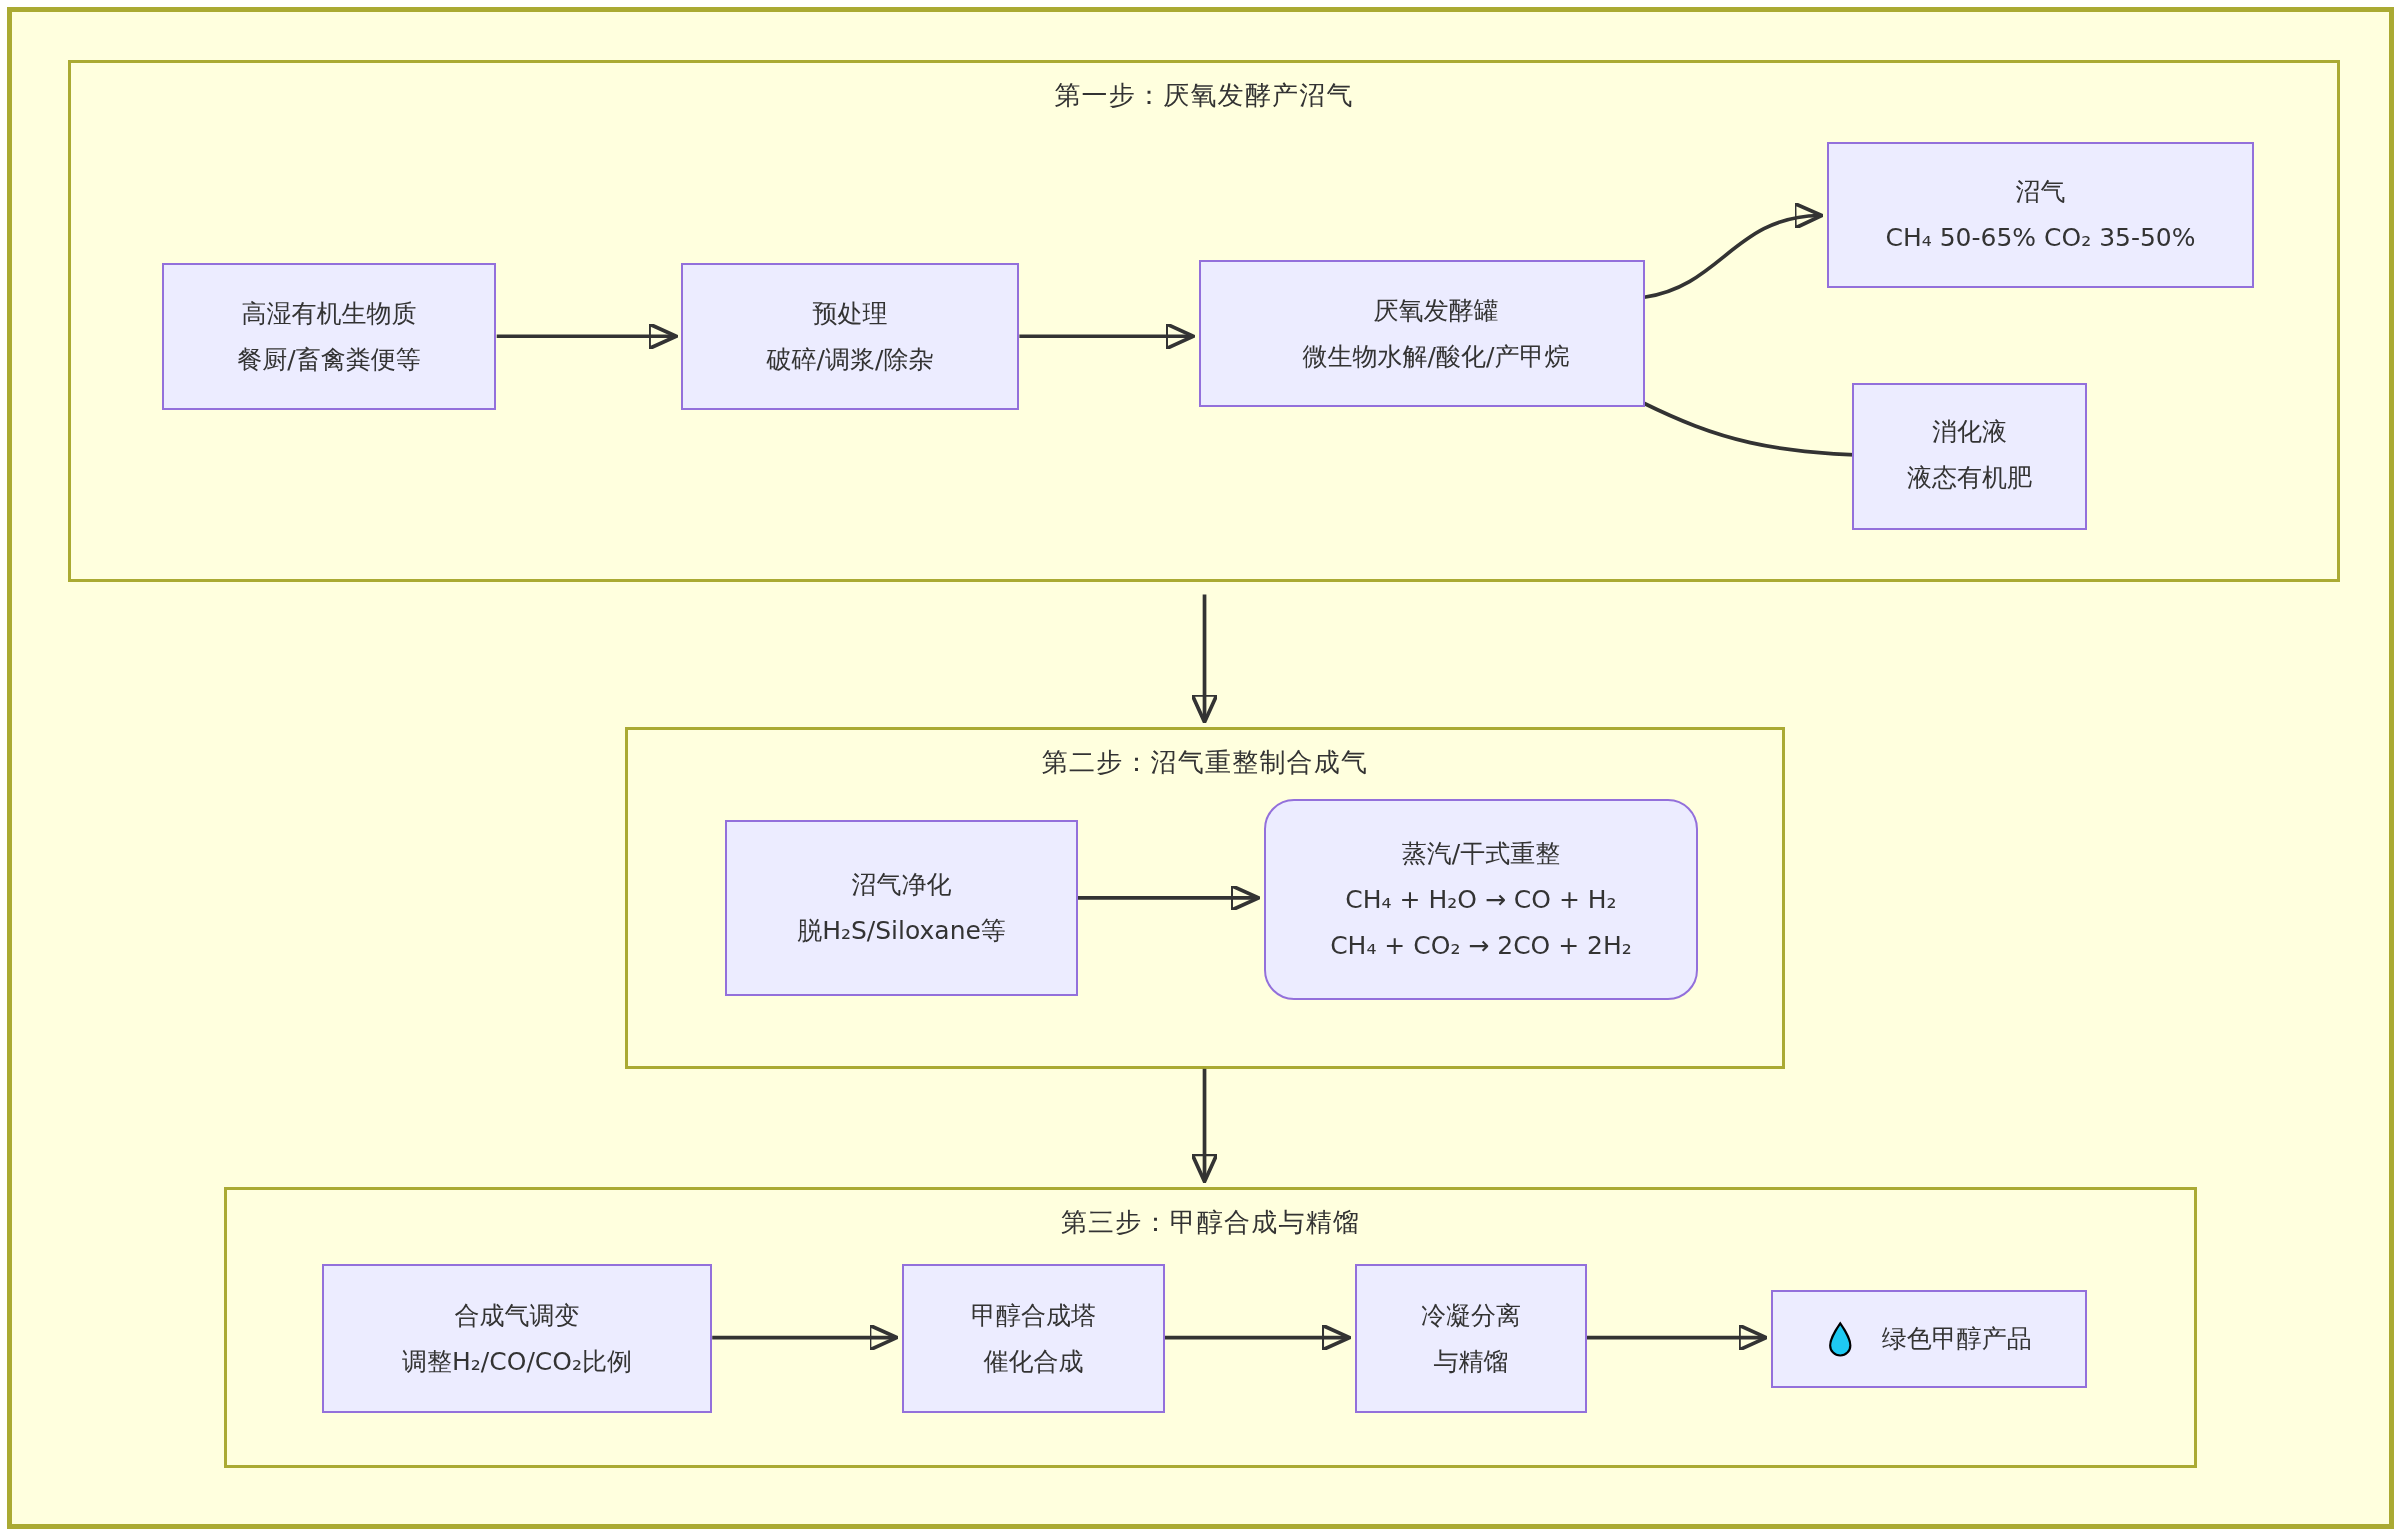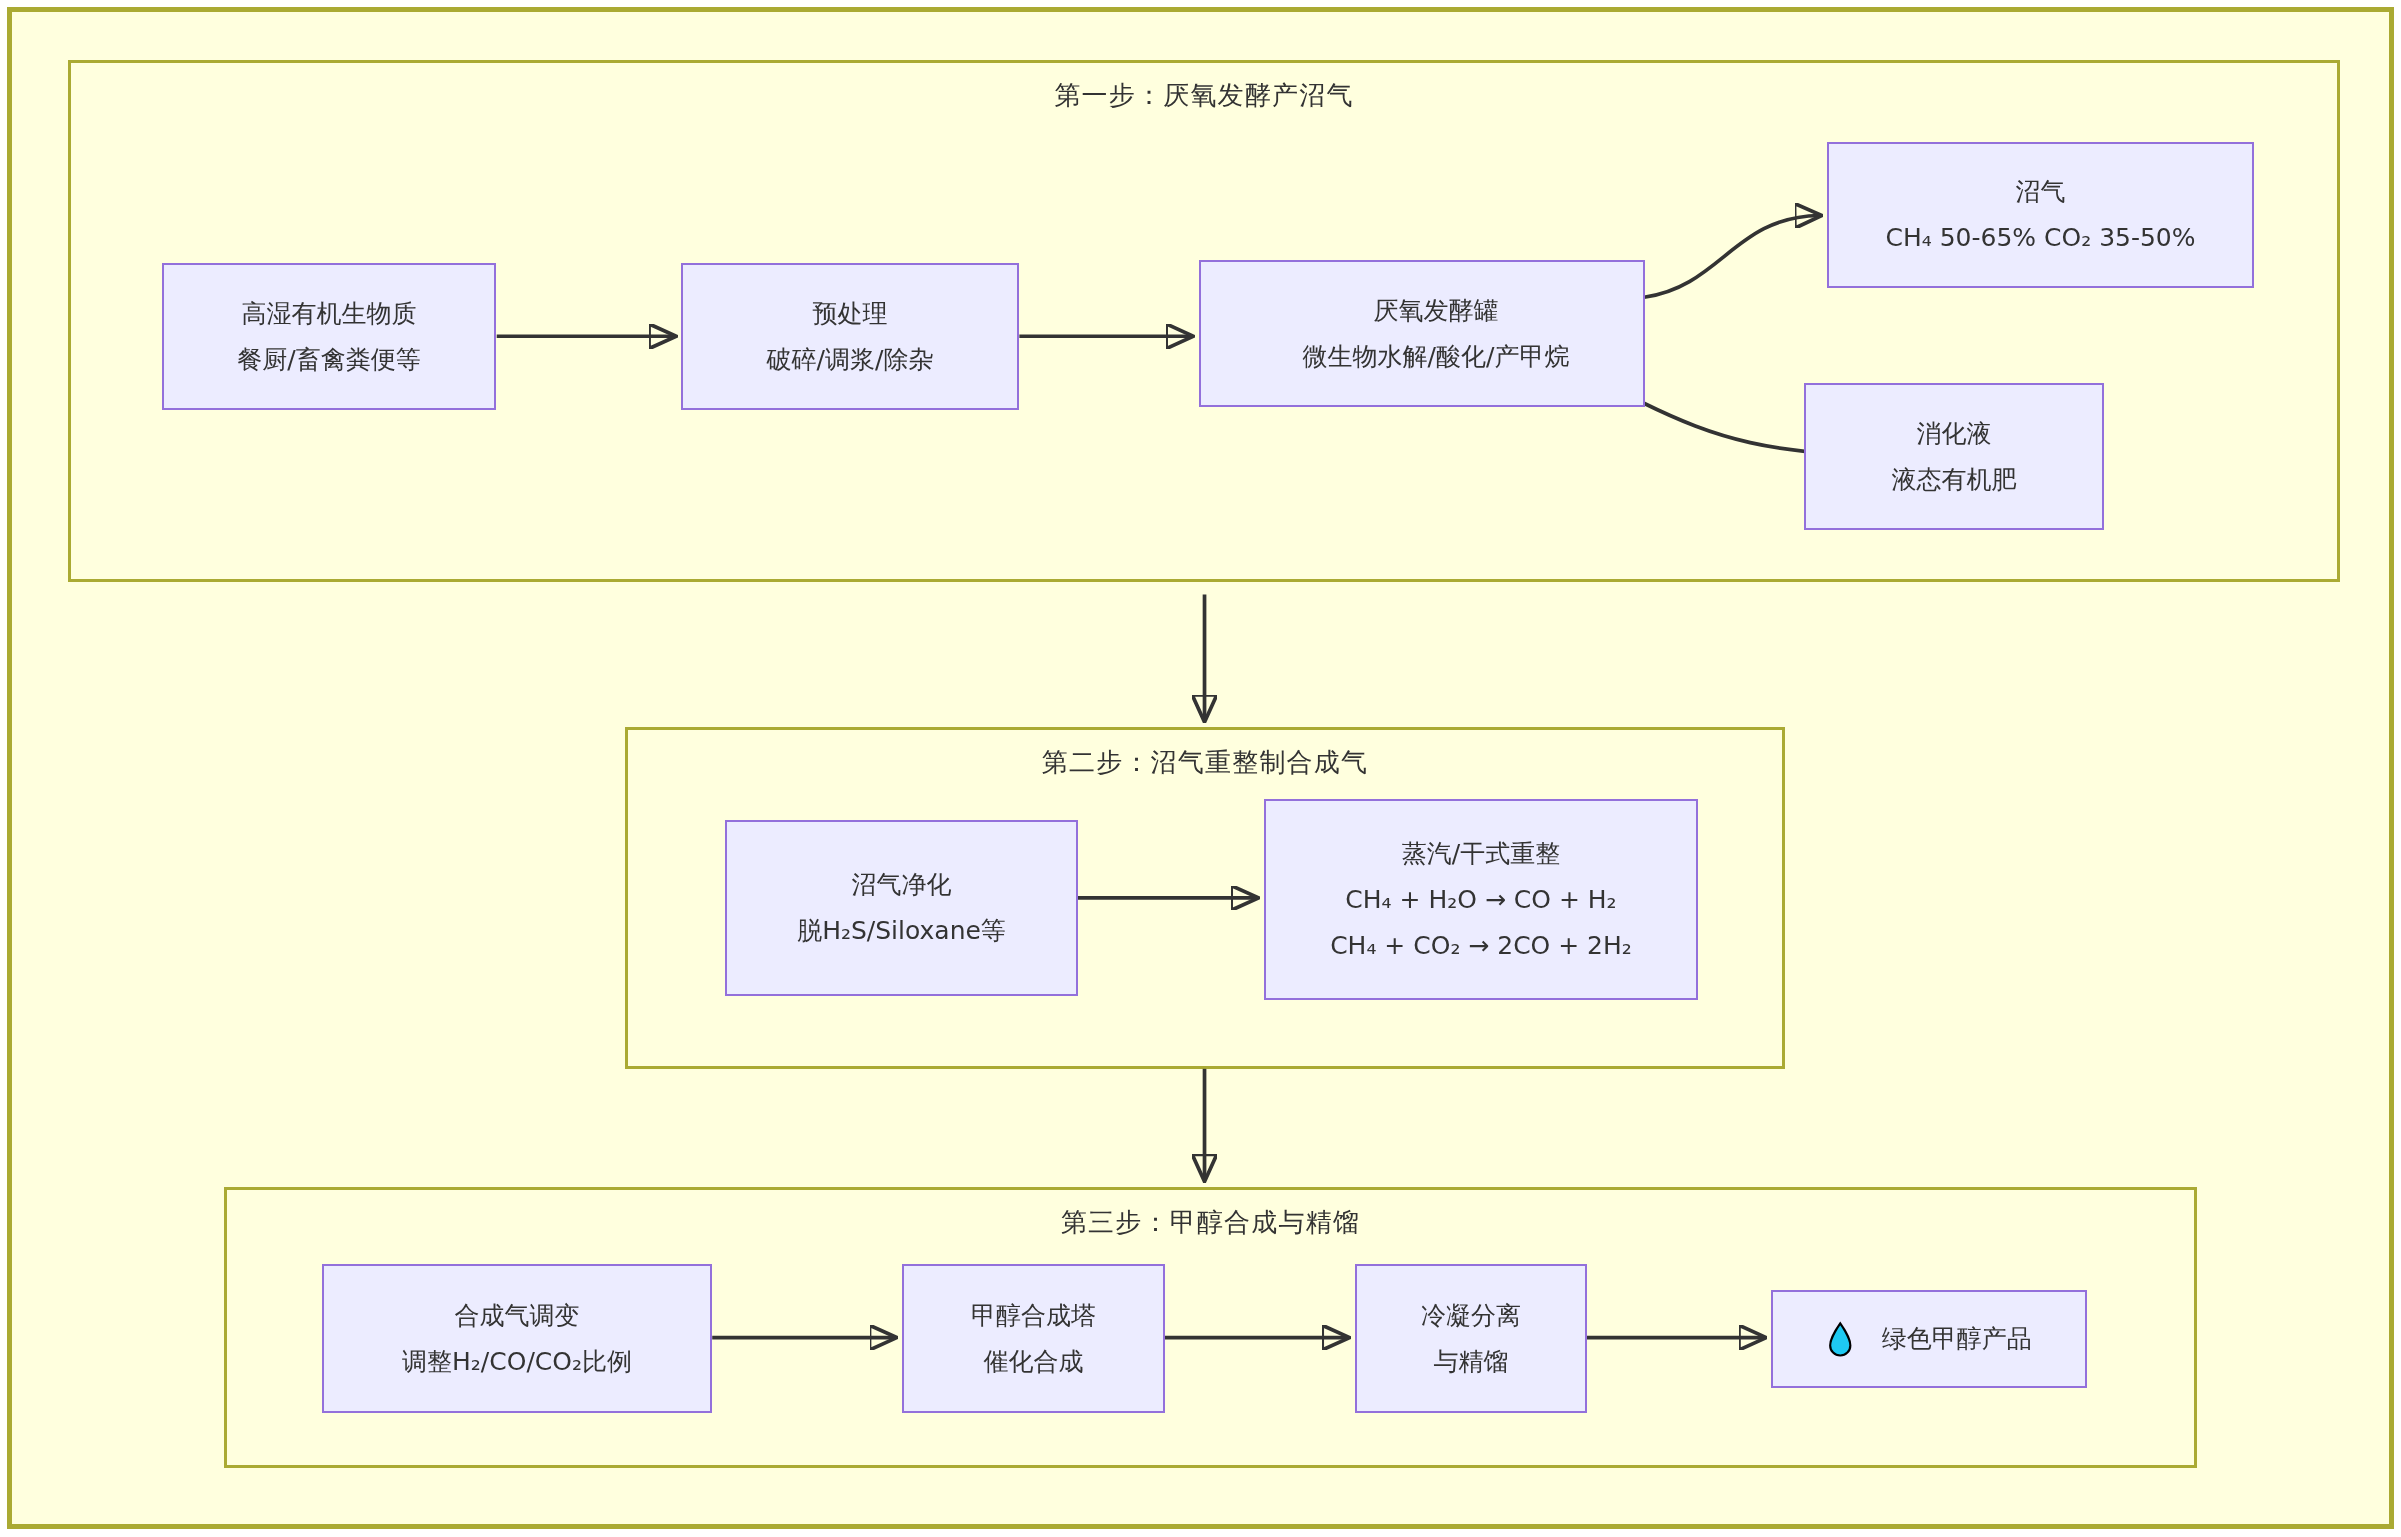--- a/index.html
+++ b/index.html
@@ -67,30 +67,30 @@
     <span>破碎/调浆/除杂</span>
   </div>
   <div class="node" style="left:1199px; top:260px; width:446px; height:147px;padding-left:28px;">
     <span>厌氧发酵罐</span>
     <span>微生物水解/酸化/产甲烷</span>
   </div>
   <div class="node" style="left:1827px; top:142px; width:427px; height:146px;">
     <span>沼气</span>
     <span>CH₄ 50-65% CO₂ 35-50%</span>
   </div>
-  <div class="node" style="left:1804px; top:383px; width:300px; height:147px;">
+  <div class="node" style="left:1852px; top:383px; width:235px; height:147px;font-family:Liberation Mono, monospace;">
     <span>消化液</span>
     <span>液态有机肥</span>
   </div>
 
   <div class="node" style="left:725px; top:820px; width:353px; height:176px;">
     <span>沼气净化</span>
     <span>脱H₂S/Siloxane等</span>
   </div>
-  <div class="node" style="left:1264px; top:799px; width:434px; height:201px;">
+  <div class="node" style="left:1264px; top:799px; width:434px; height:201px;border-radius:30px;">
     <span>蒸汽/干式重整</span>
     <span>CH₄ + H₂O → CO + H₂</span>
     <span>CH₄ + CO₂ → 2CO + 2H₂</span>
   </div>
 
   <div class="node" style="left:322px; top:1264px; width:390px; height:149px;">
     <span>合成气调变</span>
     <span>调整H₂/CO/CO₂比例</span>
   </div>
   <div class="node" style="left:902px; top:1264px; width:263px; height:149px;">

